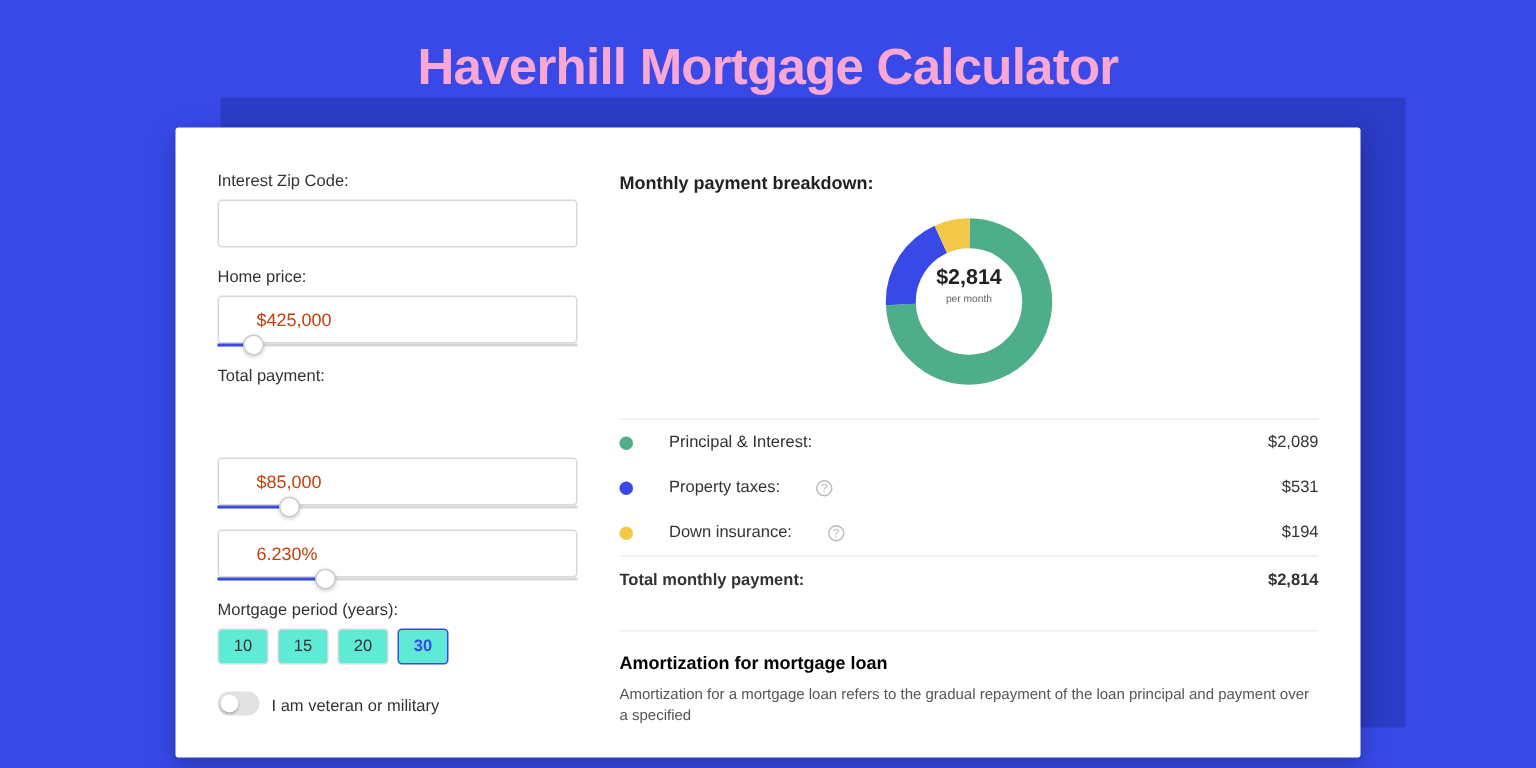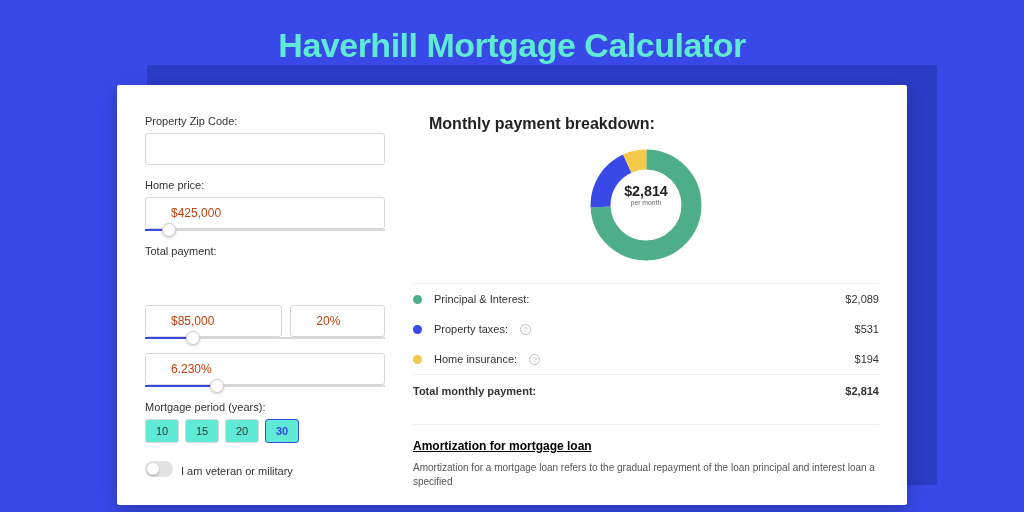--- a/index.html
+++ b/index.html
@@ -1,83 +1,82 @@
 <!DOCTYPE html>
 <html><head>
 <meta charset="utf-8">
 <style>
   * { box-sizing: border-box; margin: 0; padding: 0; }
   html, body { width: 1024px; height: 512px; overflow: hidden; font-family: Arial, Helvetica, sans-serif; }
   body { background: #3849e8; }
-  .page-title { text-align: center; color: #5eead4; font-weight: 700; font-size: 34px; padding: 26px 0 20px; letter-spacing: -0.5px; }
+  .page-title { text-align: center; color: #f9a8d4; font-weight: 700; font-size: 34px; padding: 26px 0 20px; letter-spacing: -0.5px; }
   .card { background: #fff; margin: 0 auto; width: 790px; height: 420px; border-radius: 2px; box-shadow: 0 6px 18px rgba(0,0,0,.25), 30px -20px 0 0 #2b3cc6; padding: 30px 28px; display: flex; gap: 28px; }
   .col-left { width: 240px; }
   .col-right { flex: 1; }
   .field { margin-bottom: 14px; }
   .field-label { font-size: 11px; color: #333; margin-bottom: 6px; display: block; }
   .input { width: 100%; height: 32px; border: 1px solid #d8d8d8; border-radius: 3px; padding: 0 25px; font-size: 12px; color: #c2410c; }
   .slider-track { position: relative; height: 2px; background: #d8d8d8; margin-top: 0; }
   .slider-fill { position: absolute; left: 0; top: 0; height: 2px; background: #3849e8; }
   .slider-thumb { position: absolute; top: -6px; width: 14px; height: 14px; background: #fff; border: 1px solid #ccc; border-radius: 50%; box-shadow: 0 1px 3px rgba(0,0,0,.2); transform: translateX(-50%); }
   .dp-row { display: flex; gap: 8px; margin-top: 48px; }
   .dp-row .input:first-child { flex: 2; }
   .dp-row .input:last-child { flex: 1; }
   .period-row { display: flex; gap: 6px; }
   .period-btn { width: 34px; height: 24px; border: 1px solid #d8d8d8; border-radius: 3px; background: #5eead4; font-size: 11px; color: #333; display: flex; align-items: center; justify-content: center; cursor: pointer; }
   .period-btn.active { background: #5eead4; border-color: #3849e8; color: #3849e8; font-weight: 600; }
   .toggle-row { display: flex; align-items: flex-end; gap: 8px; margin-top: 18px; }
   .toggle { width: 28px; height: 16px; background: #e2e2e2; border-radius: 10px; position: relative; }
   .toggle::after { content: ""; position: absolute; left: 2px; top: 2px; width: 12px; height: 12px; background: #fff; border-radius: 50%; box-shadow: 0 1px 2px rgba(0,0,0,.3); }
   .toggle-label { font-size: 11px; color: #333; }
-  .section-title { font-size: 16px; font-weight: 700; color: #222; margin-bottom: 12px; margin-left: 16px; }
+  .section-title { font-size: 12px; font-weight: 700; color: #222; margin-bottom: 12px; }
   .donut-wrap { display: flex; justify-content: center; margin: 8px 0 18px; }
   .donut-center { text-align: center; }
   .donut-amount { font-size: 20px; font-weight: 700; color: #222; }
   .donut-sub { font-size: 10px; color: #666; }
   .legend { border-top: 1px solid #eee; }
   .legend-row { display: flex; align-items: center; justify-content: space-between; padding: 9px 0; font-size: 11px; color: #333; }
-  .legend-left { display: flex; align-items: center; gap: 12px; }
+  .legend-left { display: flex; align-items: center; gap: 24px; }
   .dot { width: 9px; height: 9px; border-radius: 50%; display: inline-block; }
   .dot.g { background: #4fae8a; }
   .dot.b { background: #3849e8; }
   .dot.y { background: #f4c94a; }
   .info { width: 11px; height: 11px; border: 1px solid #bbb; border-radius: 50%; display: inline-flex; align-items: center; justify-content: center; font-size: 8px; color: #bbb; }
   .legend-row.total { font-weight: 700; border-top: 1px solid #eee; padding-top: 10px; }
   .amort { margin-top: 18px; border-top: 1px solid #eee; padding-top: 14px; }
-  .amort-title { font-size: 12px; font-weight: 700; margin-bottom: 8px; text-decoration: underline; }
+  .amort-title { font-size: 12px; font-weight: 700; margin-bottom: 8px; }
   .amort-body { font-size: 10px; color: #555; line-height: 1.4; }
   svg.donut { width: 120px; height: 120px; }
 </style>
 </head>
 <body>
 
 <h1 class="page-title">Haverhill Mortgage Calculator</h1>
 
 <div class="card">
   <div class="col-left">
 
     <div class="field">
-      <label class="field-label">Property Zip Code:</label>
+      <label class="field-label">Interest Zip Code:</label>
       <input class="input" value="" style="">
     </div>
 
     <div class="field">
       <label class="field-label">Home price:</label>
       <input class="input" value="$425,000" style="">
       <div class="slider-track">
         <div class="slider-fill" style="width:10%"></div>
         <div class="slider-thumb" style="left:10%"></div>
       </div>
     </div>
 
     <div class="field">
       <label class="field-label">Total payment:</label>
       <div class="dp-row">
         <input class="input" value="$85,000" style="">
-        <input class="input" value="20%" style="">
       </div>
       <div class="slider-track">
         <div class="slider-fill" style="width:20%"></div>
         <div class="slider-thumb" style="left:20%"></div>
       </div>
     </div>
 
     <div class="field">
       <input class="input" value="6.230%" style="">
       <div class="slider-track">
@@ -132,32 +131,32 @@
           <div class="legend-left">
             <span class="dot b"></span>
             <span>Property taxes:</span>
             <span class="info">?</span>
           </div>
           <span>$531</span>
         </div>
         <div class="legend-row">
           <div class="legend-left">
             <span class="dot y"></span>
-            <span>Home insurance:</span>
+            <span>Down insurance:</span>
             <span class="info">?</span>
           </div>
           <span>$194</span>
         </div>
       </div>
 
     <div class="legend-row total">
       <div class="legend-left">
         <span>Total monthly payment:</span>
       </div>
       <span>$2,814</span>
     </div>
 
     <div class="amort">
       <div class="amort-title">Amortization for mortgage loan</div>
-      <div class="amort-body">Amortization for a mortgage loan refers to the gradual repayment of the loan principal and interest loan a specified</div>
+      <div class="amort-body">Amortization for a mortgage loan refers to the gradual repayment of the loan principal and payment over a specified</div>
     </div>
   </div>
 </div>
 
 </body></html>

